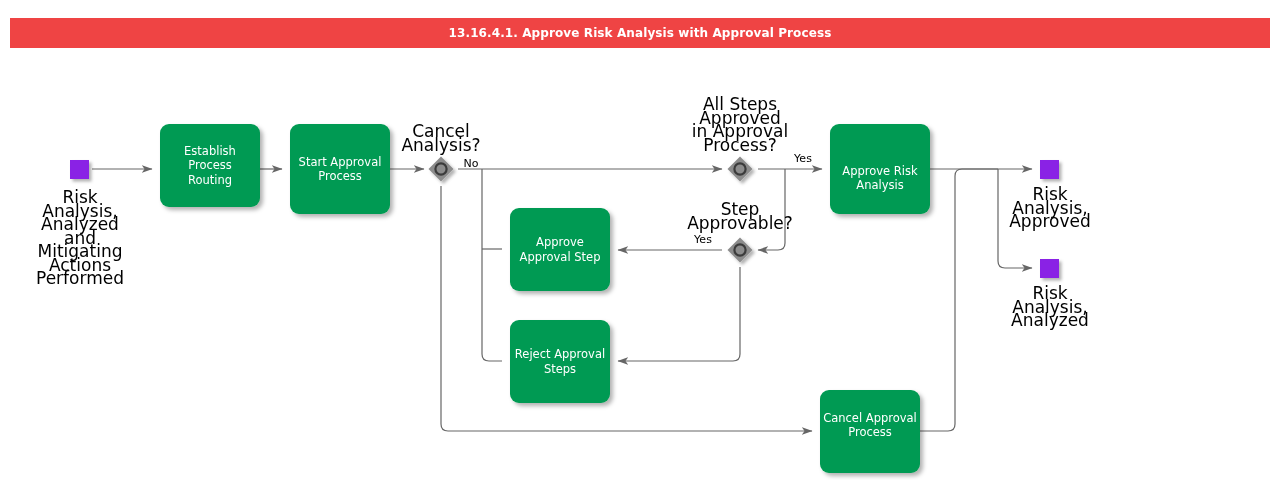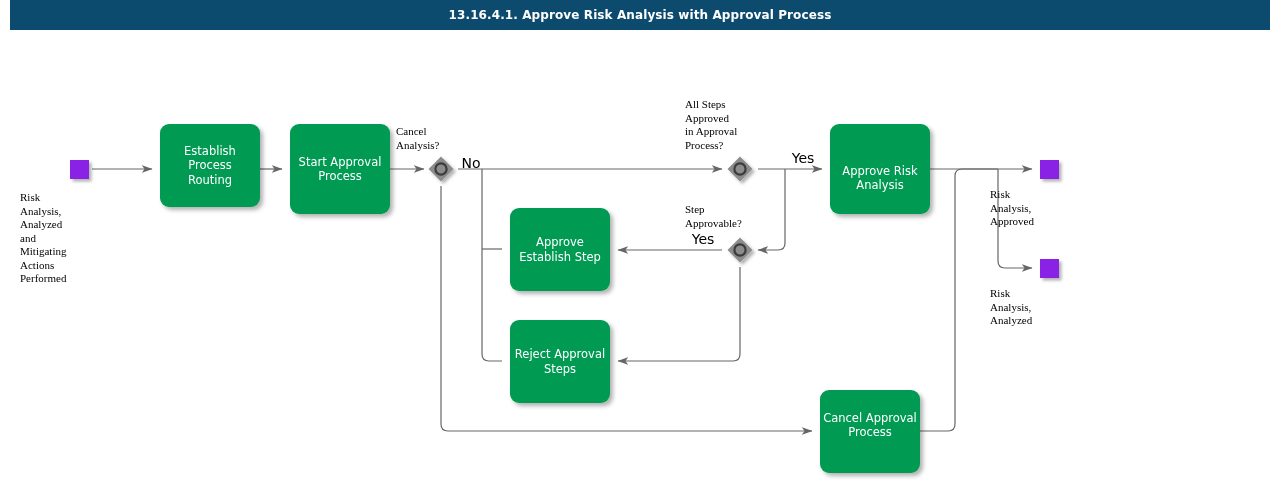--- a/index.html
+++ b/index.html
@@ -10,62 +10,62 @@
   body {
     width: 1280px;
     height: 480px;
     font-family: "DejaVu Sans", sans-serif;
     position: relative;
     overflow: hidden;
   }
   #titlebar {
     position: absolute;
     left: 10px;
-    top: 0;
+    top: 18px;
     width: 1260px;
     height: 30px;
-    background: #0c4a6e;
+    background: #ef4444;
     color: #ffffff;
     font-size: 12px;
     font-weight: bold;
     display: flex;
     align-items: center;
     justify-content: center;
     letter-spacing: 0.1px;
   }
   #canvas {
     position: absolute;
     left: 0;
     top: 0;
     width: 1280px;
     height: 480px;
   }
   .node-label {
     position: absolute;
-    font-size: 11px;
+    text-align: center;
+    font-size: 17px;
     color: #000000;
     line-height: 13.5px;
     white-space: pre-line;
     pointer-events: none;
-    font-family: Liberation Serif, serif;
   }
   .proc-label {
     position: absolute;
     text-align: center;
     font-size: 11.5px;
     color: #ffffff;
     line-height: 14.5px;
     white-space: pre-line;
     display: flex;
     align-items: center;
     justify-content: center;
   }
   .edge-label {
     position: absolute;
-    font-size: 14px;
+    font-size: 11px;
     color: #000000;
     line-height: 13.5px;
     text-align: center;
     white-space: pre-line;
   }
 </style>
 </head>
 <body>
 
 <div id="titlebar">
@@ -140,21 +140,21 @@
     </g>
 </svg>
 
 <div id="node-layer">
     <div class="proc-label" style="left: 150px; top: 124px; width: 120px; height: 83px; color: rgb(255, 255, 255);">Establish
 Process
 Routing</div>
     <div class="proc-label" style="left: 280px; top: 124px; width: 120px; height: 90px; color: rgb(255, 255, 255);">Start Approval
 Process</div>
     <div class="proc-label" style="left: 500px; top: 208px; width: 120px; height: 83px; color: rgb(255, 255, 255);">Approve
-Establish Step</div>
+Approval Step</div>
     <div class="proc-label" style="left: 500px; top: 320px; width: 120px; height: 83px; color: rgb(255, 255, 255);">Reject Approval
 Steps</div>
     <div class="proc-label" style="left: 820px; top: 124px; width: 120px; height: 108px; color: rgb(255, 255, 255);">Approve Risk
 Analysis</div>
     <div class="proc-label" style="left: 810px; top: 390px; width: 120px; height: 70px; color: rgb(255, 255, 255); text-align: center;">Cancel Approval
 Process</div>
     <div class="node-label" style="left: 20px; top: 191px; width: 120px; color: rgb(0, 0, 0);">Risk
 Analysis,
 Analyzed
 and

